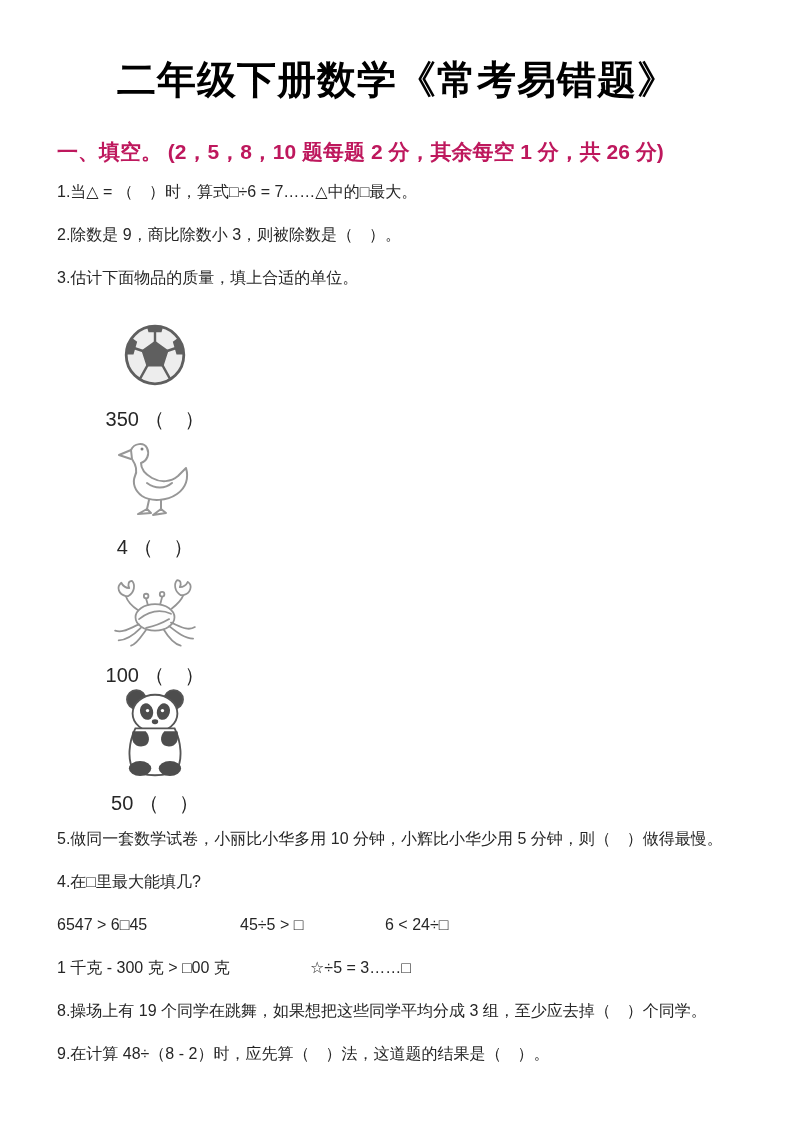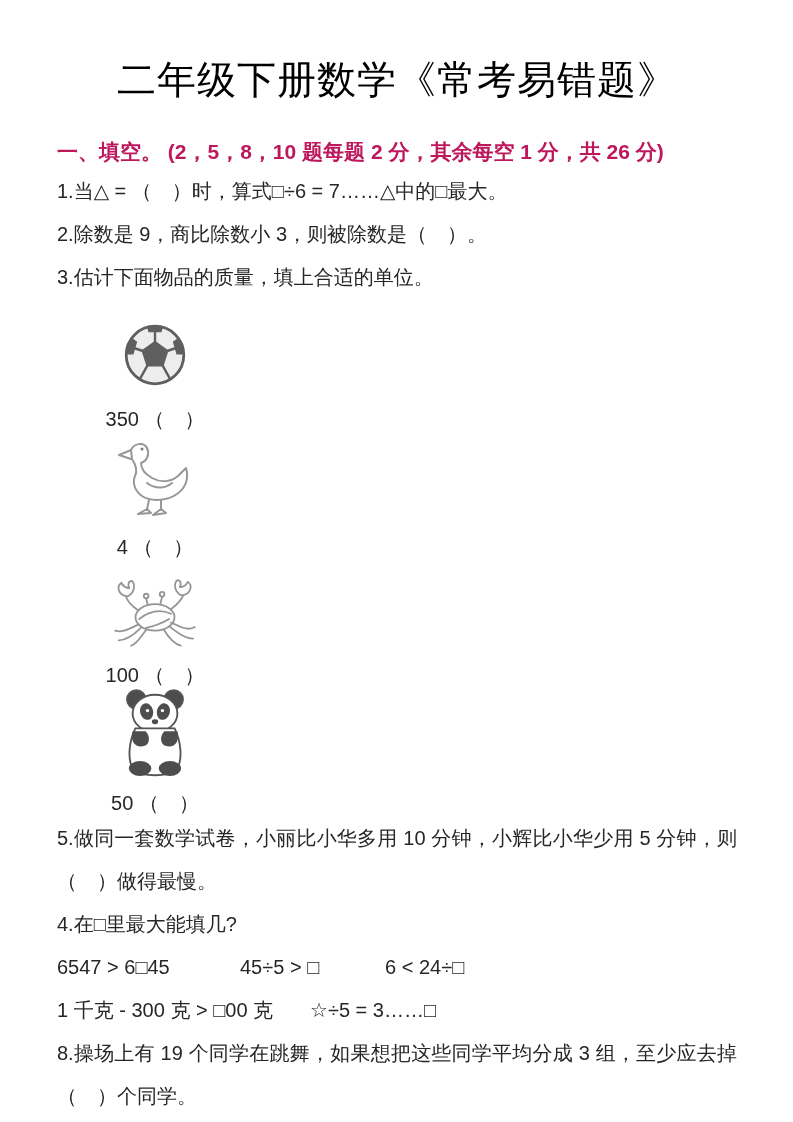--- a/index.html
+++ b/index.html
@@ -12,34 +12,34 @@
     padding: 50px 56px 0 57px;
     font-family: "Liberation Sans", "DejaVu Sans", sans-serif;
     color: #262626;
     overflow: hidden;
   }
   h1.title {
     margin: 6px 0 0;
     text-align: center;
     font-size: 39px;
     line-height: 48px;
-    font-weight: normal;
+    font-weight: bold;
     color: #000000;
     letter-spacing: 1px;
   }
   p.sec {
     margin: 32px 0 2px;
     font-size: 21px;
     line-height: 32px;
     font-weight: bold;
     color: #be185d;
   }
   p.q {
     margin: 0;
-    font-size: 20px;
+    font-size: 16px;
     line-height: 43px;
     text-align: justify;
   }
   p.exprs { text-align: left; }
   .expr { display: inline-block; }
   .w183 { width: 183px; }
   .w145 { width: 145px; }
   .w253 { width: 253px; }
   .est-row {
     margin: 4px 0 2px;
@@ -173,14 +173,15 @@
   </div>
 
   <p class="q">5.做同一套数学试卷，小丽比小华多用 10 分钟，小辉比小华少用 5 分钟，则（　）做得最慢。</p>
   <p class="q">4.在□里最大能填几?</p>
 
   <p class="q exprs"><span class="expr w183">6547 &gt; 6□45</span><span class="expr w145">45÷5 &gt; □</span><span class="expr">6 &lt; 24÷□</span></p>
 
   <p class="q exprs"><span class="expr w253">1 千克 - 300 克 &gt; □00 克</span><span class="expr">☆÷5 = 3……□</span></p>
 
   <p class="q">8.操场上有 19 个同学在跳舞，如果想把这些同学平均分成 3 组，至少应去掉（　）个同学。</p>
+  <p class="q">9.在计算 48÷（8 - 2）时，应先算（　）法，这道题的结果是（　）。</p>
 
 </div>
 
 </body></html>

